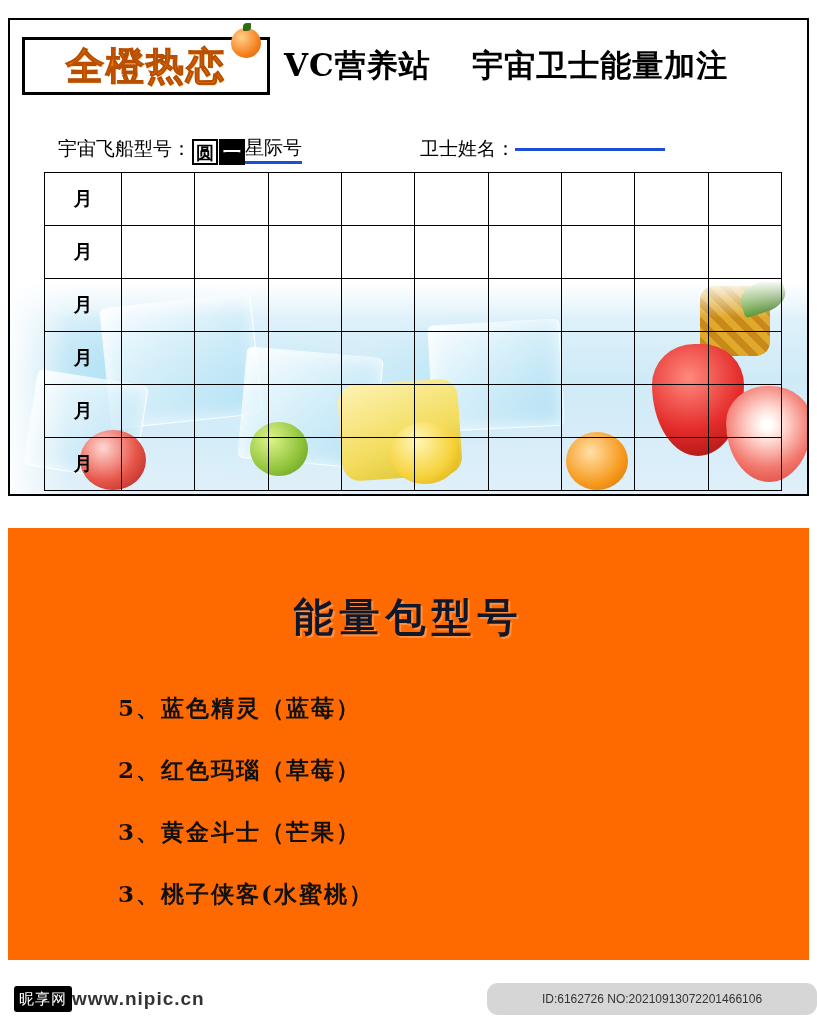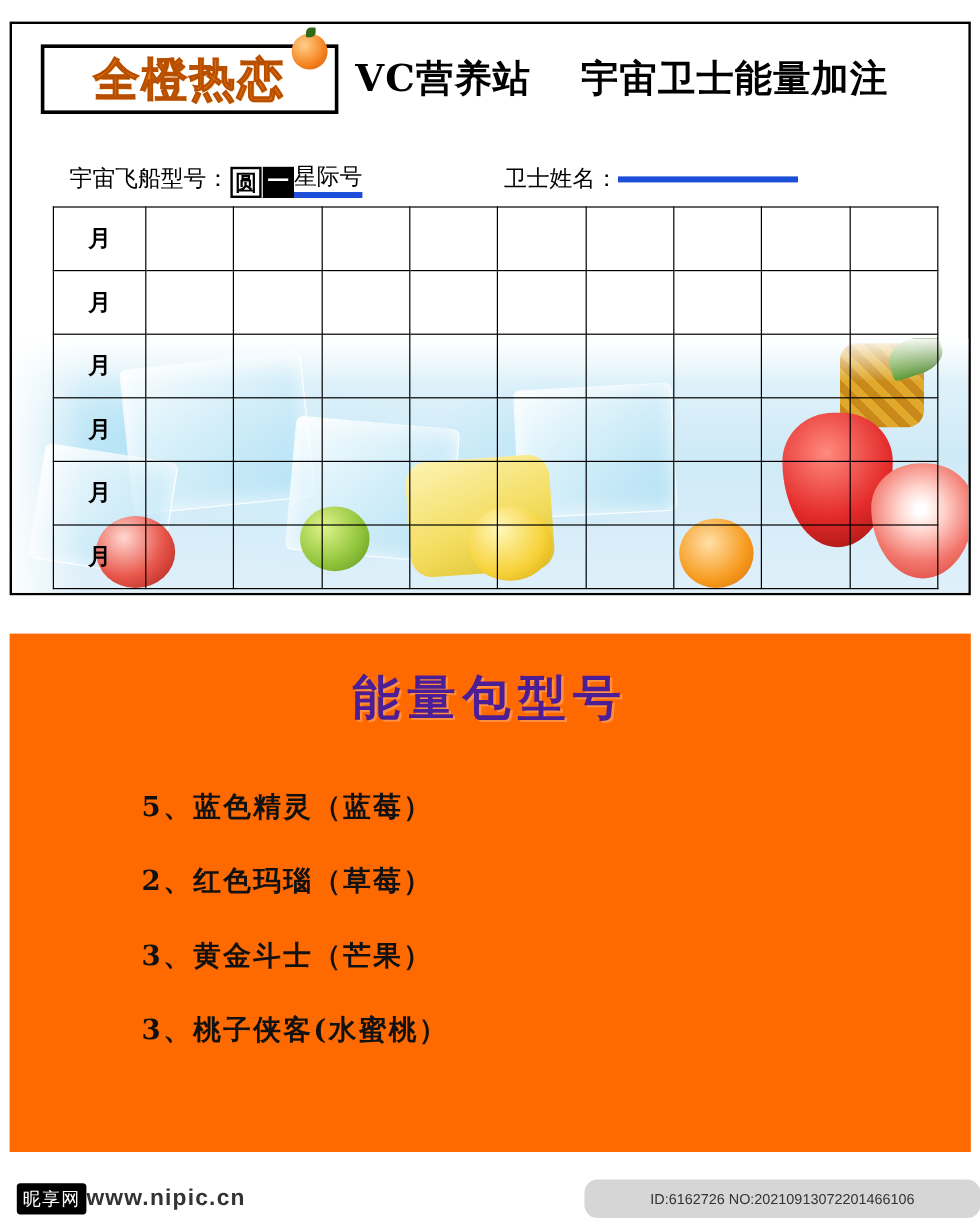--- a/index.html
+++ b/index.html
@@ -117,21 +117,21 @@
     position: absolute;
     left: 0; top: 8px;
     width: 100%;
     height: 76px;
     z-index: 3;
     display: flex;
     align-items: center;
   }
   .logo-box {
     position: relative;
-    margin-left: 24px;
+    margin-left: 12px;
     width: 248px;
     height: 58px;
     border: 3px solid #000000;
     background: #ffffff;
     display: flex;
     align-items: center;
     justify-content: center;
     box-sizing: border-box;
   }
   .logo-text {
@@ -207,21 +207,21 @@
     font-size: 18px;
     line-height: 26px;
     text-align: center;
     font-weight: bold;
     box-sizing: border-box;
     position: relative;
     top: 3px;
   }
   .field-underline {
     display: inline-block;
-    border-bottom: 5px solid #1d4ed8;
+    border-bottom: 3px solid #1d4ed8;
     min-width: 8px;
   }
   .fields-row .label-name { margin-left: 118px; }
 
   
   .grid-wrap {
     position: absolute;
     left: 34px;
     top: 152px;
     width: 738px;
@@ -253,26 +253,26 @@
   .card-bottom {
     position: absolute;
     left: 8px;
     top: 528px;
     width: 801px;
     height: 432px;
     background: #FF6A00;
     box-sizing: border-box;
   }
   .bottom-title {
-    margin-top: 26px;
+    margin-top: 62px;
     text-align: center;
     font-family: "DejaVu Serif", serif;
     font-size: 40px;
     font-weight: bold;
-    color: #4c1d95;
+    color: #0f172a;
     letter-spacing: 6px;
     text-shadow: 2px 2px 0 rgba(255,255,255,0.25);
   }
   .model-list {
     margin: 48px 0 0 110px;
     padding: 0;
     list-style: none;
   }
   .model-list li {
     font-family: "DejaVu Serif", serif;

